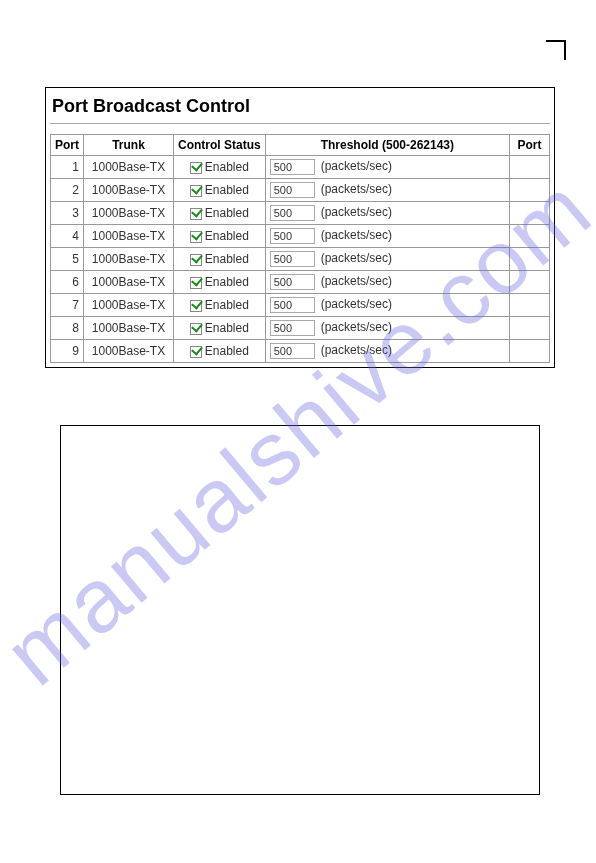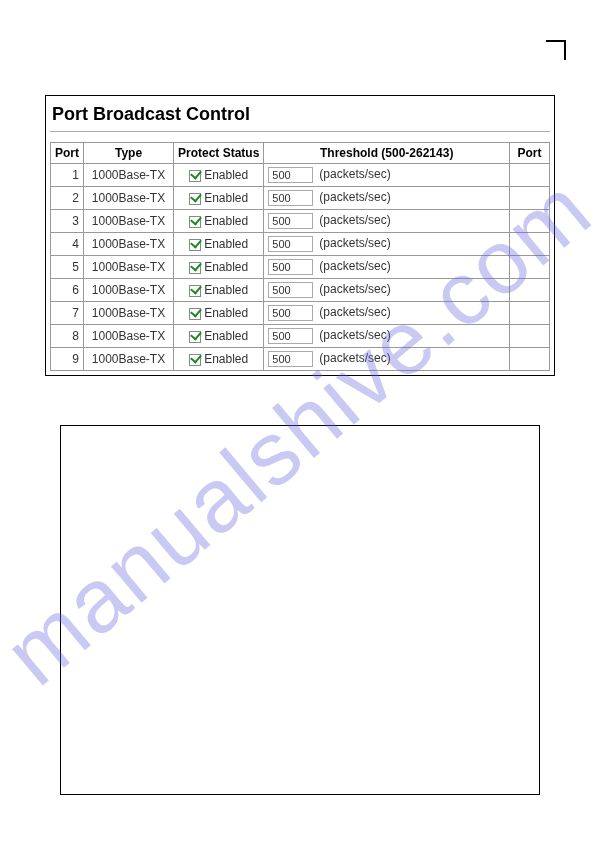--- a/index.html
+++ b/index.html
@@ -36,21 +36,21 @@
       font-size: 90px;
       font-family: Arial, sans-serif;
       color: rgba(100, 100, 220, 0.35);
       transform: rotate(-40deg);
       white-space: nowrap;
       font-weight: normal;
       letter-spacing: 2px;
     }
     .figure {
       position: absolute;
-      top: 95px;
+      top: 87px;
       left: 45px;
       width: 510px;
       border: 1px solid #000;
       padding: 4px;
       background: #fff;
     }
     .page-title {
       font-family: Verdana, Arial, sans-serif;
       font-size: 18px;
       font-weight: bold;
@@ -142,22 +142,22 @@
   <span class="watermark-text">manualshive.com</span>
 </div>
 
 <div class="figure">
   <div class="page-title">Port Broadcast Control</div>
   <div class="title-rule"></div>
   <table>
     <thead>
       <tr>
         <th>Port</th>
-        <th>Type</th>
-        <th>Protect Status</th>
+        <th>Trunk</th>
+        <th>Control Status</th>
         <th>Threshold (500-262143)</th>
         <th>Port</th>
       </tr>
     </thead>
     <tbody id="table-body">
         <tr>
           <td class="col-port">1</td>
           <td class="col-type">1000Base-TX</td>
           <td class="col-protect"><span class="checkbox checked"></span><span>Enabled</span></td>
           <td class="col-threshold"><span class="threshold-input">500</span><span class="unit">(packets/sec)</span></td>

